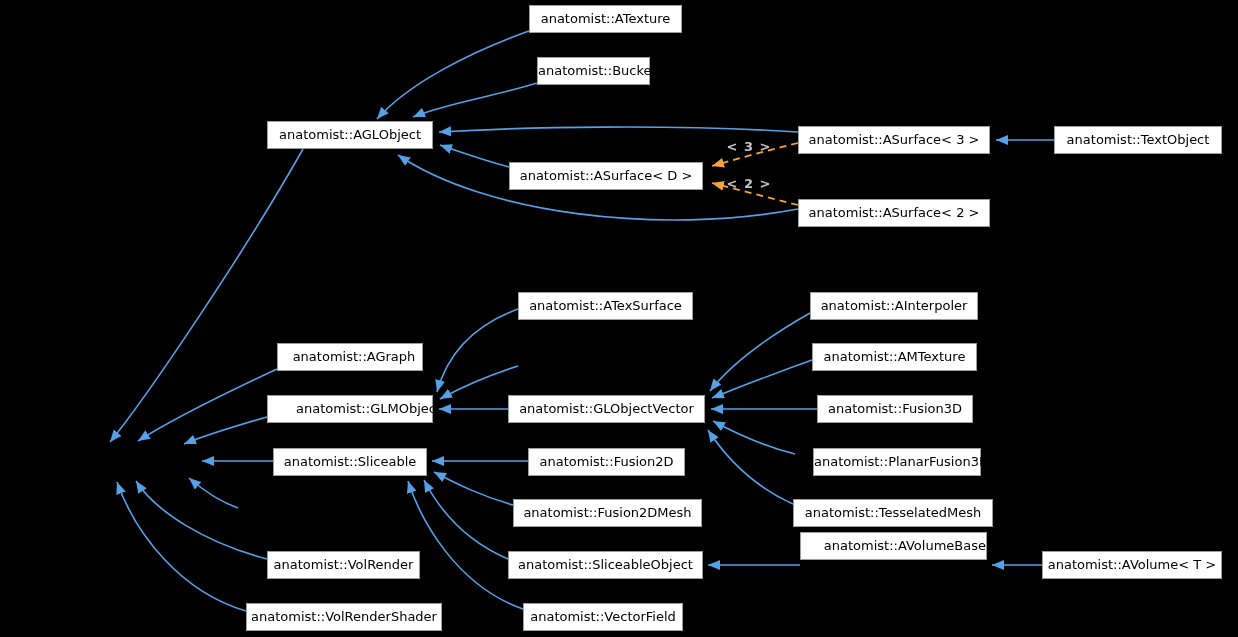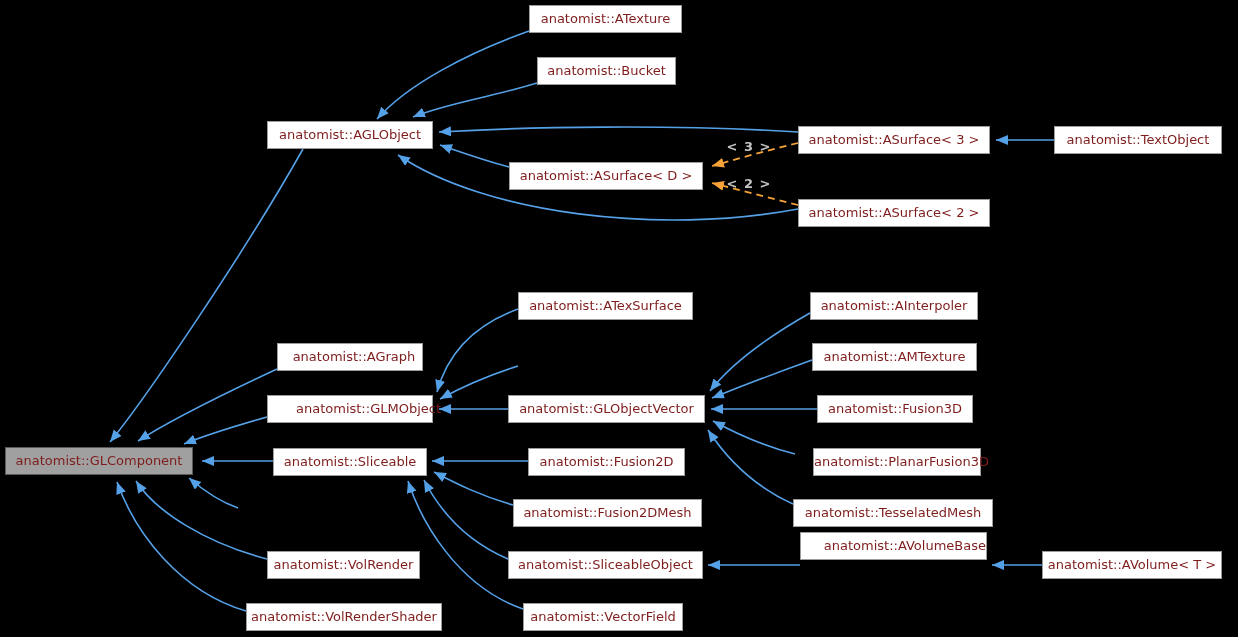--- a/index.html
+++ b/index.html
@@ -1,20 +1,20 @@
 <!DOCTYPE html>
 <html><head>
 <meta charset="utf-8">
 <style>
   html,body{margin:0;padding:0;background:#000;}
   .stage{position:relative;width:1238px;height:637px;background:#000;overflow:hidden;
          font-family:"DejaVu Sans", sans-serif;}
   .stage svg{position:absolute;left:0;top:0;}
   .node{position:absolute;height:28px;box-sizing:border-box;background:#ffffff;
-        border:1.5px solid #9c9c9c;color:#7f1d1d;font-size:13px;line-height:25px;
+        border:1.5px solid #9c9c9c;color:#000000;font-size:13px;line-height:25px;
         text-align:center;white-space:nowrap;z-index:2;}
   .node.highlight{background:#a0a0a0;border-color:#595959;}
   .edge{stroke:#55a1e8;stroke-width:1.6;fill:none;}
   .tedge{stroke:#f7a339;stroke-width:1.8;fill:none;stroke-dasharray:7 5;}
   .edge-label{position:absolute;z-index:3;color:#c4c4c4;font-size:13px;font-weight:bold;
               letter-spacing:1px;transform:translate(-50%,-50%);white-space:nowrap;}
 </style>
 </head>
 <body>
 
@@ -122,34 +122,33 @@
       </g>
     <g>
       <path class="tedge" d="M798,205 C769,198 740,190 712,183" marker-end="url(#arrO)"></path>
       </g>
   </svg>
 
   <span class="edge-label" style="left:749px;top:146px;">&lt; 3 &gt;</span>
   <span class="edge-label" style="left:749px;top:183px;">&lt; 2 &gt;</span>
 
   <div class="node" style="left:529px;top:5px;width:153px;">anatomist::ATexture</div>
-  <div class="node" style="left:537px;top:57px;width:139px;">anatomist::Bucket</div>
+  <div class="node" style="left:537px;top:57px;width:113px;">anatomist::Bucket</div>
   <div class="node" style="left:267px;top:121px;width:166px;">anatomist::AGLObject</div>
   <div class="node" style="left:509px;top:162px;width:194px;">anatomist::ASurface&lt; D &gt;</div>
   <div class="node" style="left:798px;top:126px;width:192px;">anatomist::ASurface&lt; 3 &gt;</div>
   <div class="node" style="left:1054px;top:126px;width:168px;">anatomist::TextObject</div>
   <div class="node" style="left:798px;top:199px;width:192px;">anatomist::ASurface&lt; 2 &gt;</div>
   <div class="node" style="left:518px;top:292px;width:175px;">anatomist::ATexSurface</div>
   <div class="node" style="left:810px;top:292px;width:168px;">anatomist::AInterpoler</div>
   <div class="node" style="left:277px;top:343px;width:146px;padding-left:8px;">anatomist::AGraph</div>
   <div class="node" style="left:812px;top:343px;width:165px;">anatomist::AMTexture</div>
   <div class="node" style="left:267px;top:395px;width:166px;padding-left:28px;">anatomist::GLMObject</div>
   <div class="node" style="left:508px;top:395px;width:197px;">anatomist::GLObjectVector</div>
   <div class="node" style="left:817px;top:395px;width:156px;">anatomist::Fusion3D</div>
-  <div class="node highlight" style="left:5px;top:447px;width:188px;">anatomist::GLComponent</div>
   <div class="node" style="left:273px;top:448px;width:154px;">anatomist::Sliceable</div>
   <div class="node" style="left:528px;top:448px;width:157px;">anatomist::Fusion2D</div>
   <div class="node" style="left:813px;top:448px;width:168px;">anatomist::PlanarFusion3D</div>
   <div class="node" style="left:513px;top:499px;width:189px;">anatomist::Fusion2DMesh</div>
   <div class="node" style="left:793px;top:499px;width:200px;">anatomist::TesselatedMesh</div>
   <div class="node" style="left:267px;top:551px;width:153px;">anatomist::VolRender</div>
   <div class="node" style="left:508px;top:551px;width:195px;">anatomist::SliceableObject</div>
   <div class="node" style="left:800px;top:532px;width:187px;text-align:right;">anatomist::AVolumeBase</div>
   <div class="node" style="left:1042px;top:551px;width:180px;">anatomist::AVolume&lt; T &gt;</div>
   <div class="node" style="left:246px;top:603px;width:196px;">anatomist::VolRenderShader</div>

